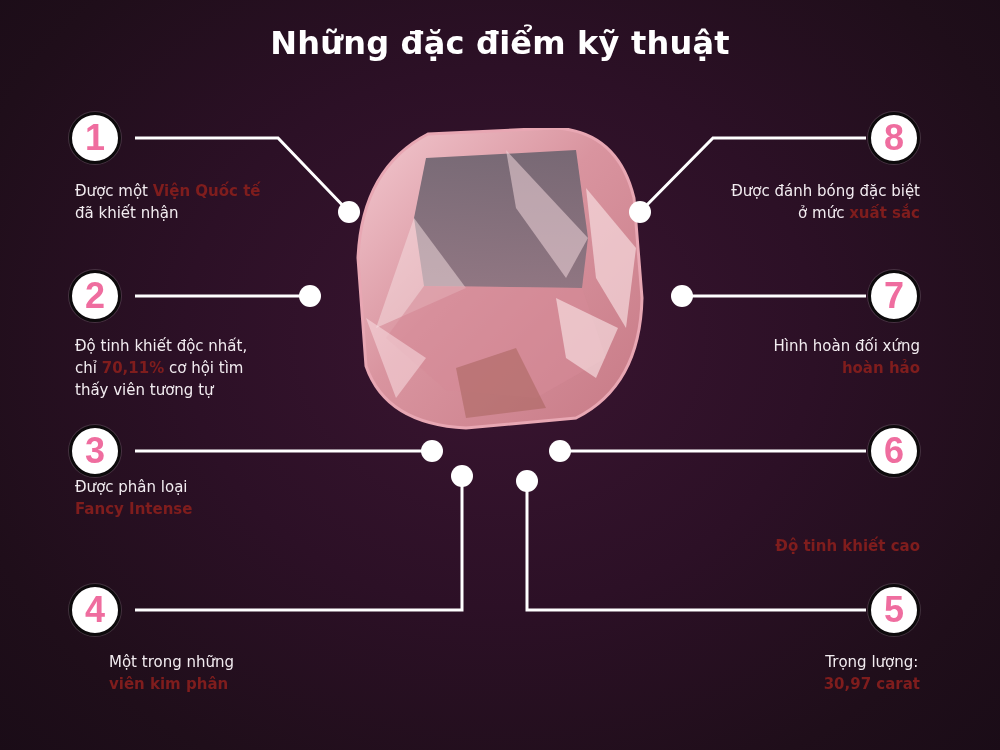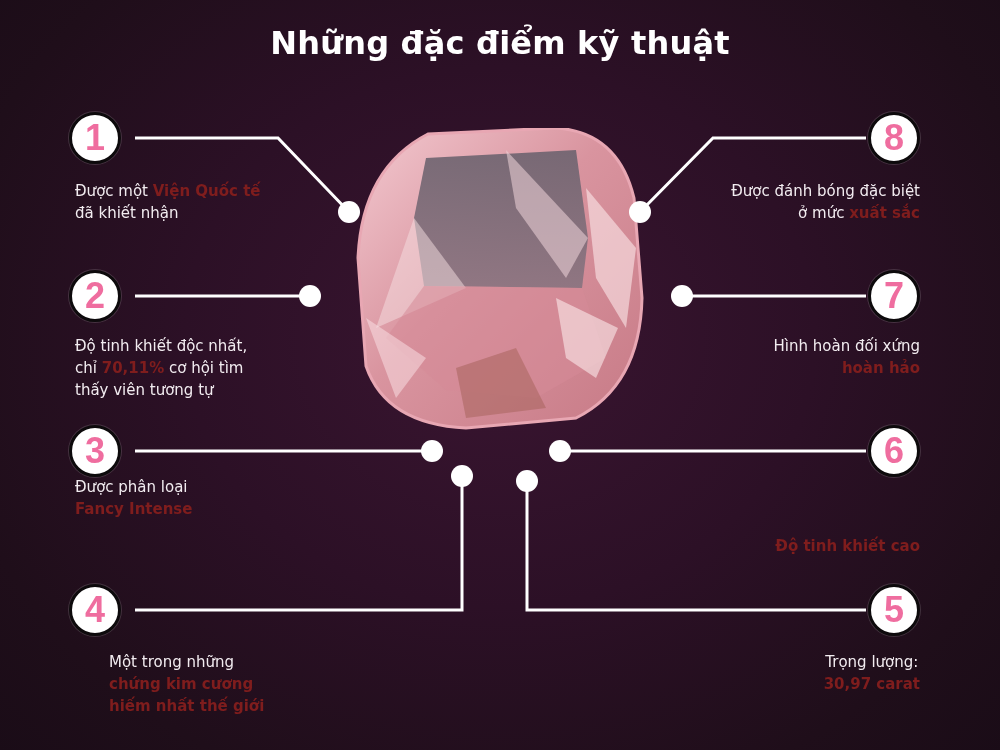--- a/index.html
+++ b/index.html
@@ -123,22 +123,21 @@
   <div>thấy viên tương tự</div>
 </div>
 
 <div class="caption" style="left:75px; top:476px;">
   <div>Được phân loại</div>
   <div><b>Fancy Intense</b></div>
 </div>
 
 <div class="caption" style="left:75px; top:651px;margin-left:34px;">
   <div>Một trong những</div>
-  <div><b>chứng kim cương</b></div>
-  <div><b>hiếm nhất thế giới</b></div>
+  <div><b>viên kim phân</b></div>
 </div>
 
 <div class="caption right" style="right:80px; top:651px;text-align:center;">
   <div>Trọng lượng:</div>
   <div><b>30,97 carat</b></div>
 </div>
 
 <div class="caption right" style="right:80px; top:491px;margin-top:44px;">
   <div><b>Độ tinh khiết cao</b></div>
 </div>

